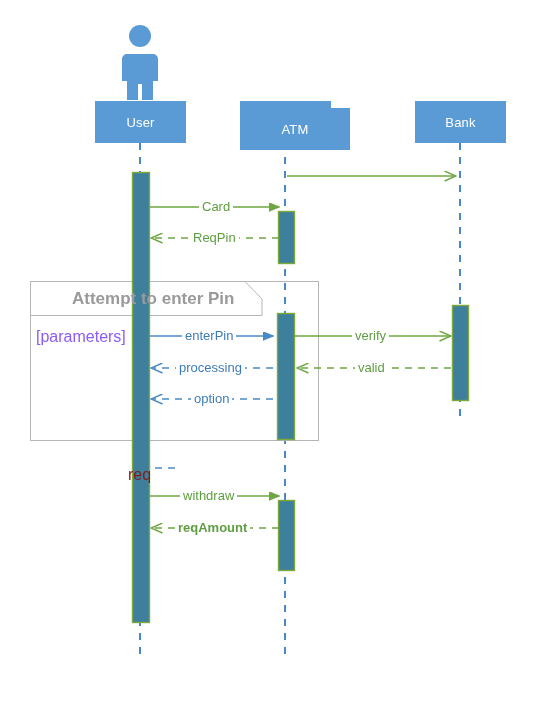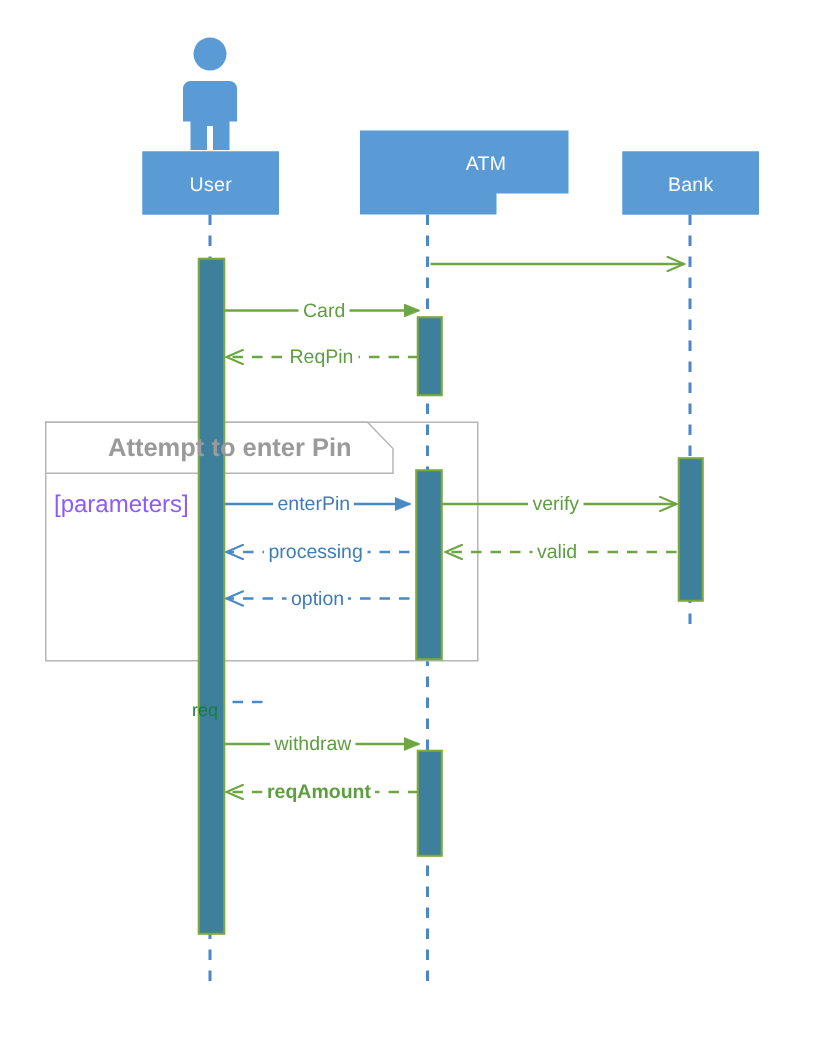--- a/index.html
+++ b/index.html
@@ -51,22 +51,22 @@
   }
   .frag-params {
     position: absolute;
     font-size: 16px;
     color: #8b5cf6;
     white-space: nowrap;
     line-height: 14px;
   }
   .clipped-label {
     position: absolute;
-    font-size: 12px;
-    color: #15803d;
+    font-size: 16px;
+    color: #7f1d1d;
     white-space: nowrap;
     overflow: hidden;
   }
 </style>
 </head>
 <body>
 
 <svg id="canvas" xmlns="http://www.w3.org/2000/svg" viewBox="0 0 551 701">
   <defs>
     <marker id="arrow-filled-green" markerWidth="11" markerHeight="9" refX="10" refY="4.5" orient="auto" markerUnits="userSpaceOnUse">
@@ -138,21 +138,21 @@
     <path d="M127,54 h26 a5,5 0 0 1 5,5 v22 h-8 v-22 h-20 v22 h-8 v-22 a5,5 0 0 1 5,-5 z"></path>
     <rect x="127" y="54" width="26" height="30" rx="4"></rect>
     <rect x="127" y="80" width="11" height="20"></rect>
     <rect x="142" y="80" width="11" height="20"></rect>
   </g>
 </svg>
 
 <div class="lifeline-head" style="left:95px; top:101px; width:91px; height:42px;">
   <span>User</span>
 </div>
-<div class="lifeline-head" style="left:240px; top:87px; width:110px; height:42px;padding-left:29px;">
+<div class="lifeline-head" style="left:240px; top:108px; width:110px; height:42px;">
   <span>ATM</span>
 </div>
 <div class="lifeline-head" style="left:415px; top:101px; width:91px; height:42px;">
   <span>Bank</span>
 </div>
 
 <div class="frag-title" style="left:40px; top:289px;">Attempt to enter Pin</div>
 <div class="frag-params" style="left:36px; top:330px;">[parameters]</div>
 
 <div class="msg-label msg-green" style="left:199px; top:200px;">Card</div>

